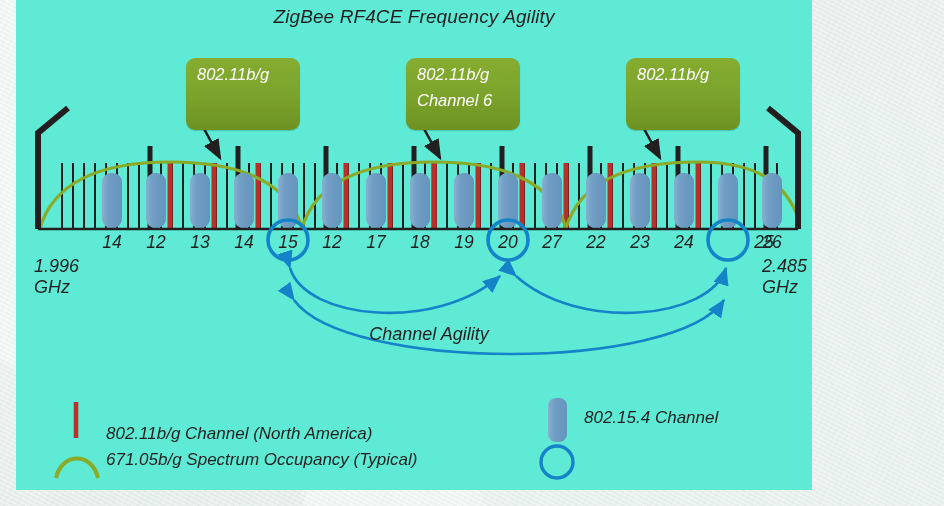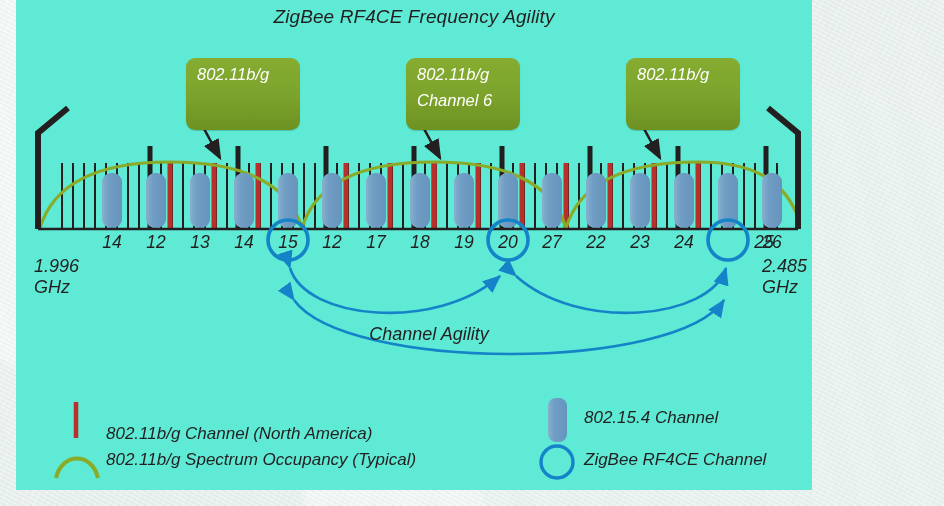--- a/index.html
+++ b/index.html
@@ -228,17 +228,16 @@
     <div>GHz</div>
   </div>
   <div class="freq" id="freq-right">
     <div>2.485</div>
     <div>GHz</div>
   </div>
 
   <div id="agility-label">Channel Agility</div>
 
   <div class="lg-text" id="lg1t">802.11b/g Channel (North America)</div>
-  <div class="lg-text" id="lg2t">802.11b/g Spectrum Occupancy (Typical)</div>
+  <div class="lg-text" id="lg2t">671.05b/g Spectrum Occupancy (Typical)</div>
   <div class="lg-text" id="lg3t">802.15.4 Channel</div>
-  <div class="lg-text" id="lg4t">ZigBee RF4CE Channel</div>
 
 </div>
 
 </body></html>

